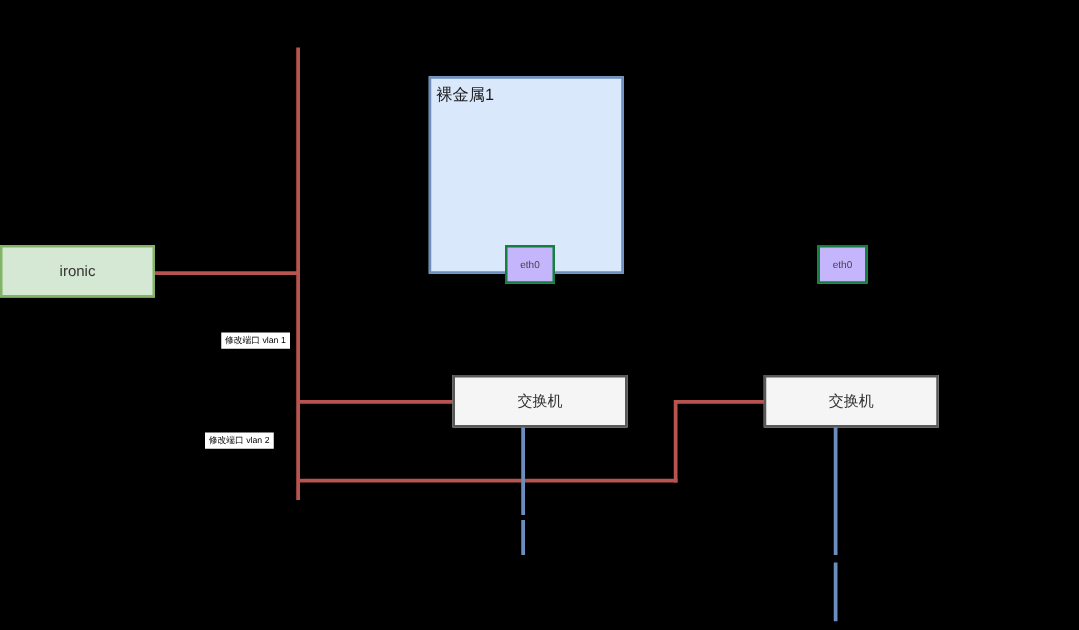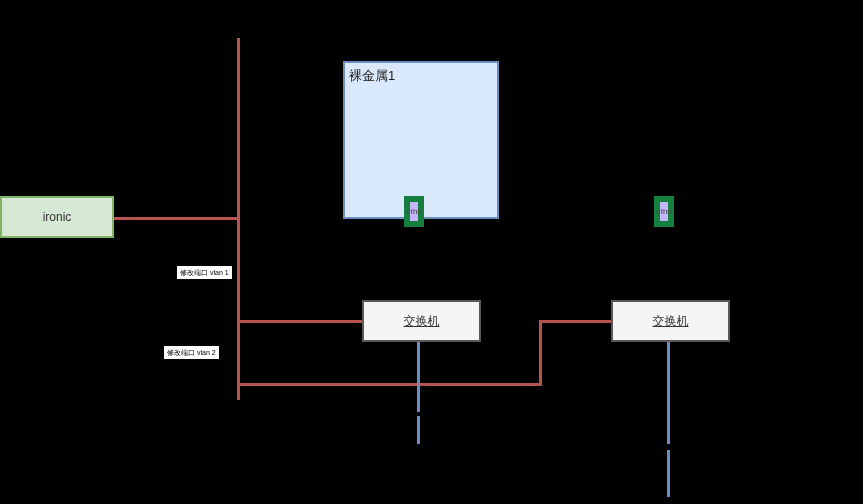--- a/index.html
+++ b/index.html
@@ -28,21 +28,21 @@
     background: var(--bg);
   }
   .node {
     position: absolute;
     display: flex;
     align-items: center;
     justify-content: center;
     text-align: left;
   }
   .node-ironic {
-    left: 0px; top: 196px; width: 114px; height: 42px;
+    left: 0px; top: 196px; width: 124px; height: 42px;
     background: var(--green-fill);
     border: 2px solid var(--green-border);
     font-size: 12px;
     z-index: 3;
   }
   .node-metal {
     top: 61px; width: 156px; height: 158px;
     background: var(--blue-fill);
     border: 2px solid var(--blue-border);
     align-items: flex-start;
@@ -50,36 +50,35 @@
     z-index: 2;
   }
   .node-metal-1 { left: 343px; }
   .node-metal-2 { left: 592px; }
   .node-metal .metal-label {
     padding: 4px 4px;
     font-size: 13px;
     color: #1a1a1a;
   }
   .node-eth {
-    top: 196px; width: 20px; height: 31px;
+    top: 196px; width: 40px; height: 31px;
     background: #c4b5fd;
-    border: 6px solid #15803d;
+    border: 2px solid #15803d;
     font-size: 8px;
     color: #444444;
     z-index: 4;
   }
   .node-eth-1 { left: 404px; }
   .node-eth-2 { left: 654px; }
   .node-switch {
-    top: 300px; width: 119px; height: 42px;
+    top: 300px; width: 140px; height: 42px;
     background: var(--gray-fill);
     border: 2px solid var(--gray-border);
     font-size: 12px;
     z-index: 3;
-    text-decoration: underline;
   }
   .node-switch-1 { left: 362px; }
   .node-switch-2 { left: 611px; }
   .annotation {
     position: absolute;
     background: #ffffff;
     color: #000000;
     font-size: 7px;
     line-height: 11px;
     padding: 1px 3px;

